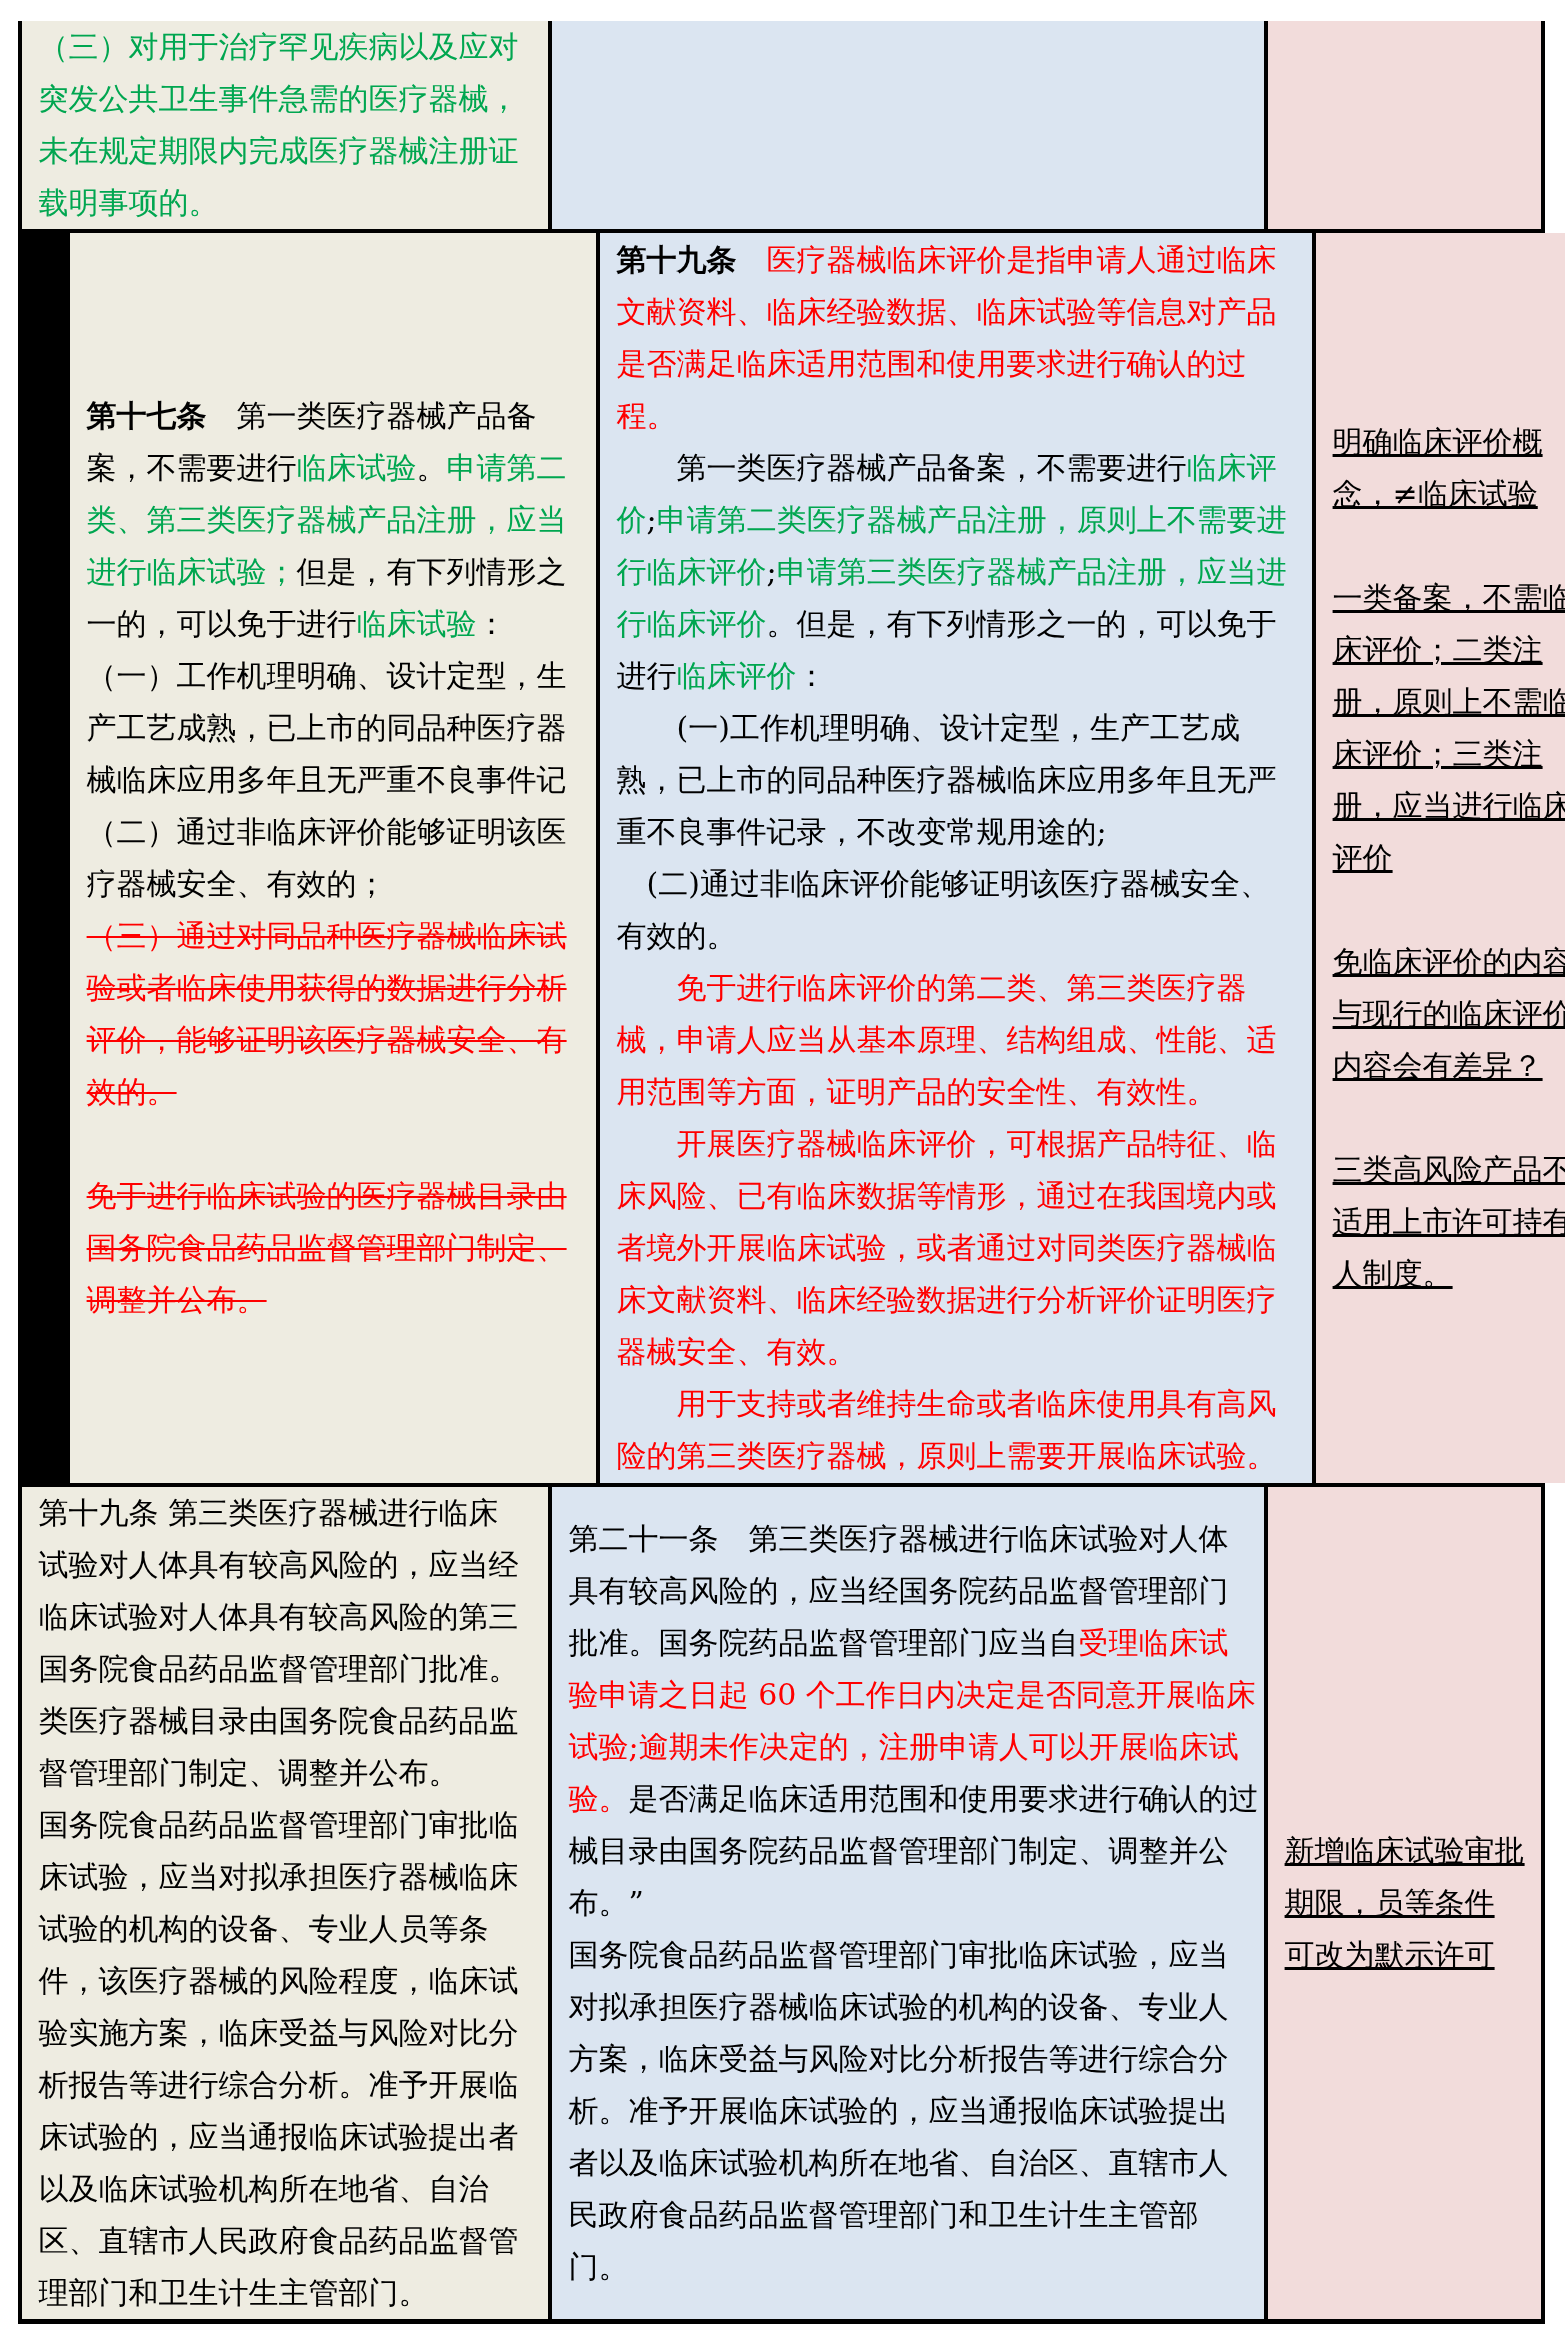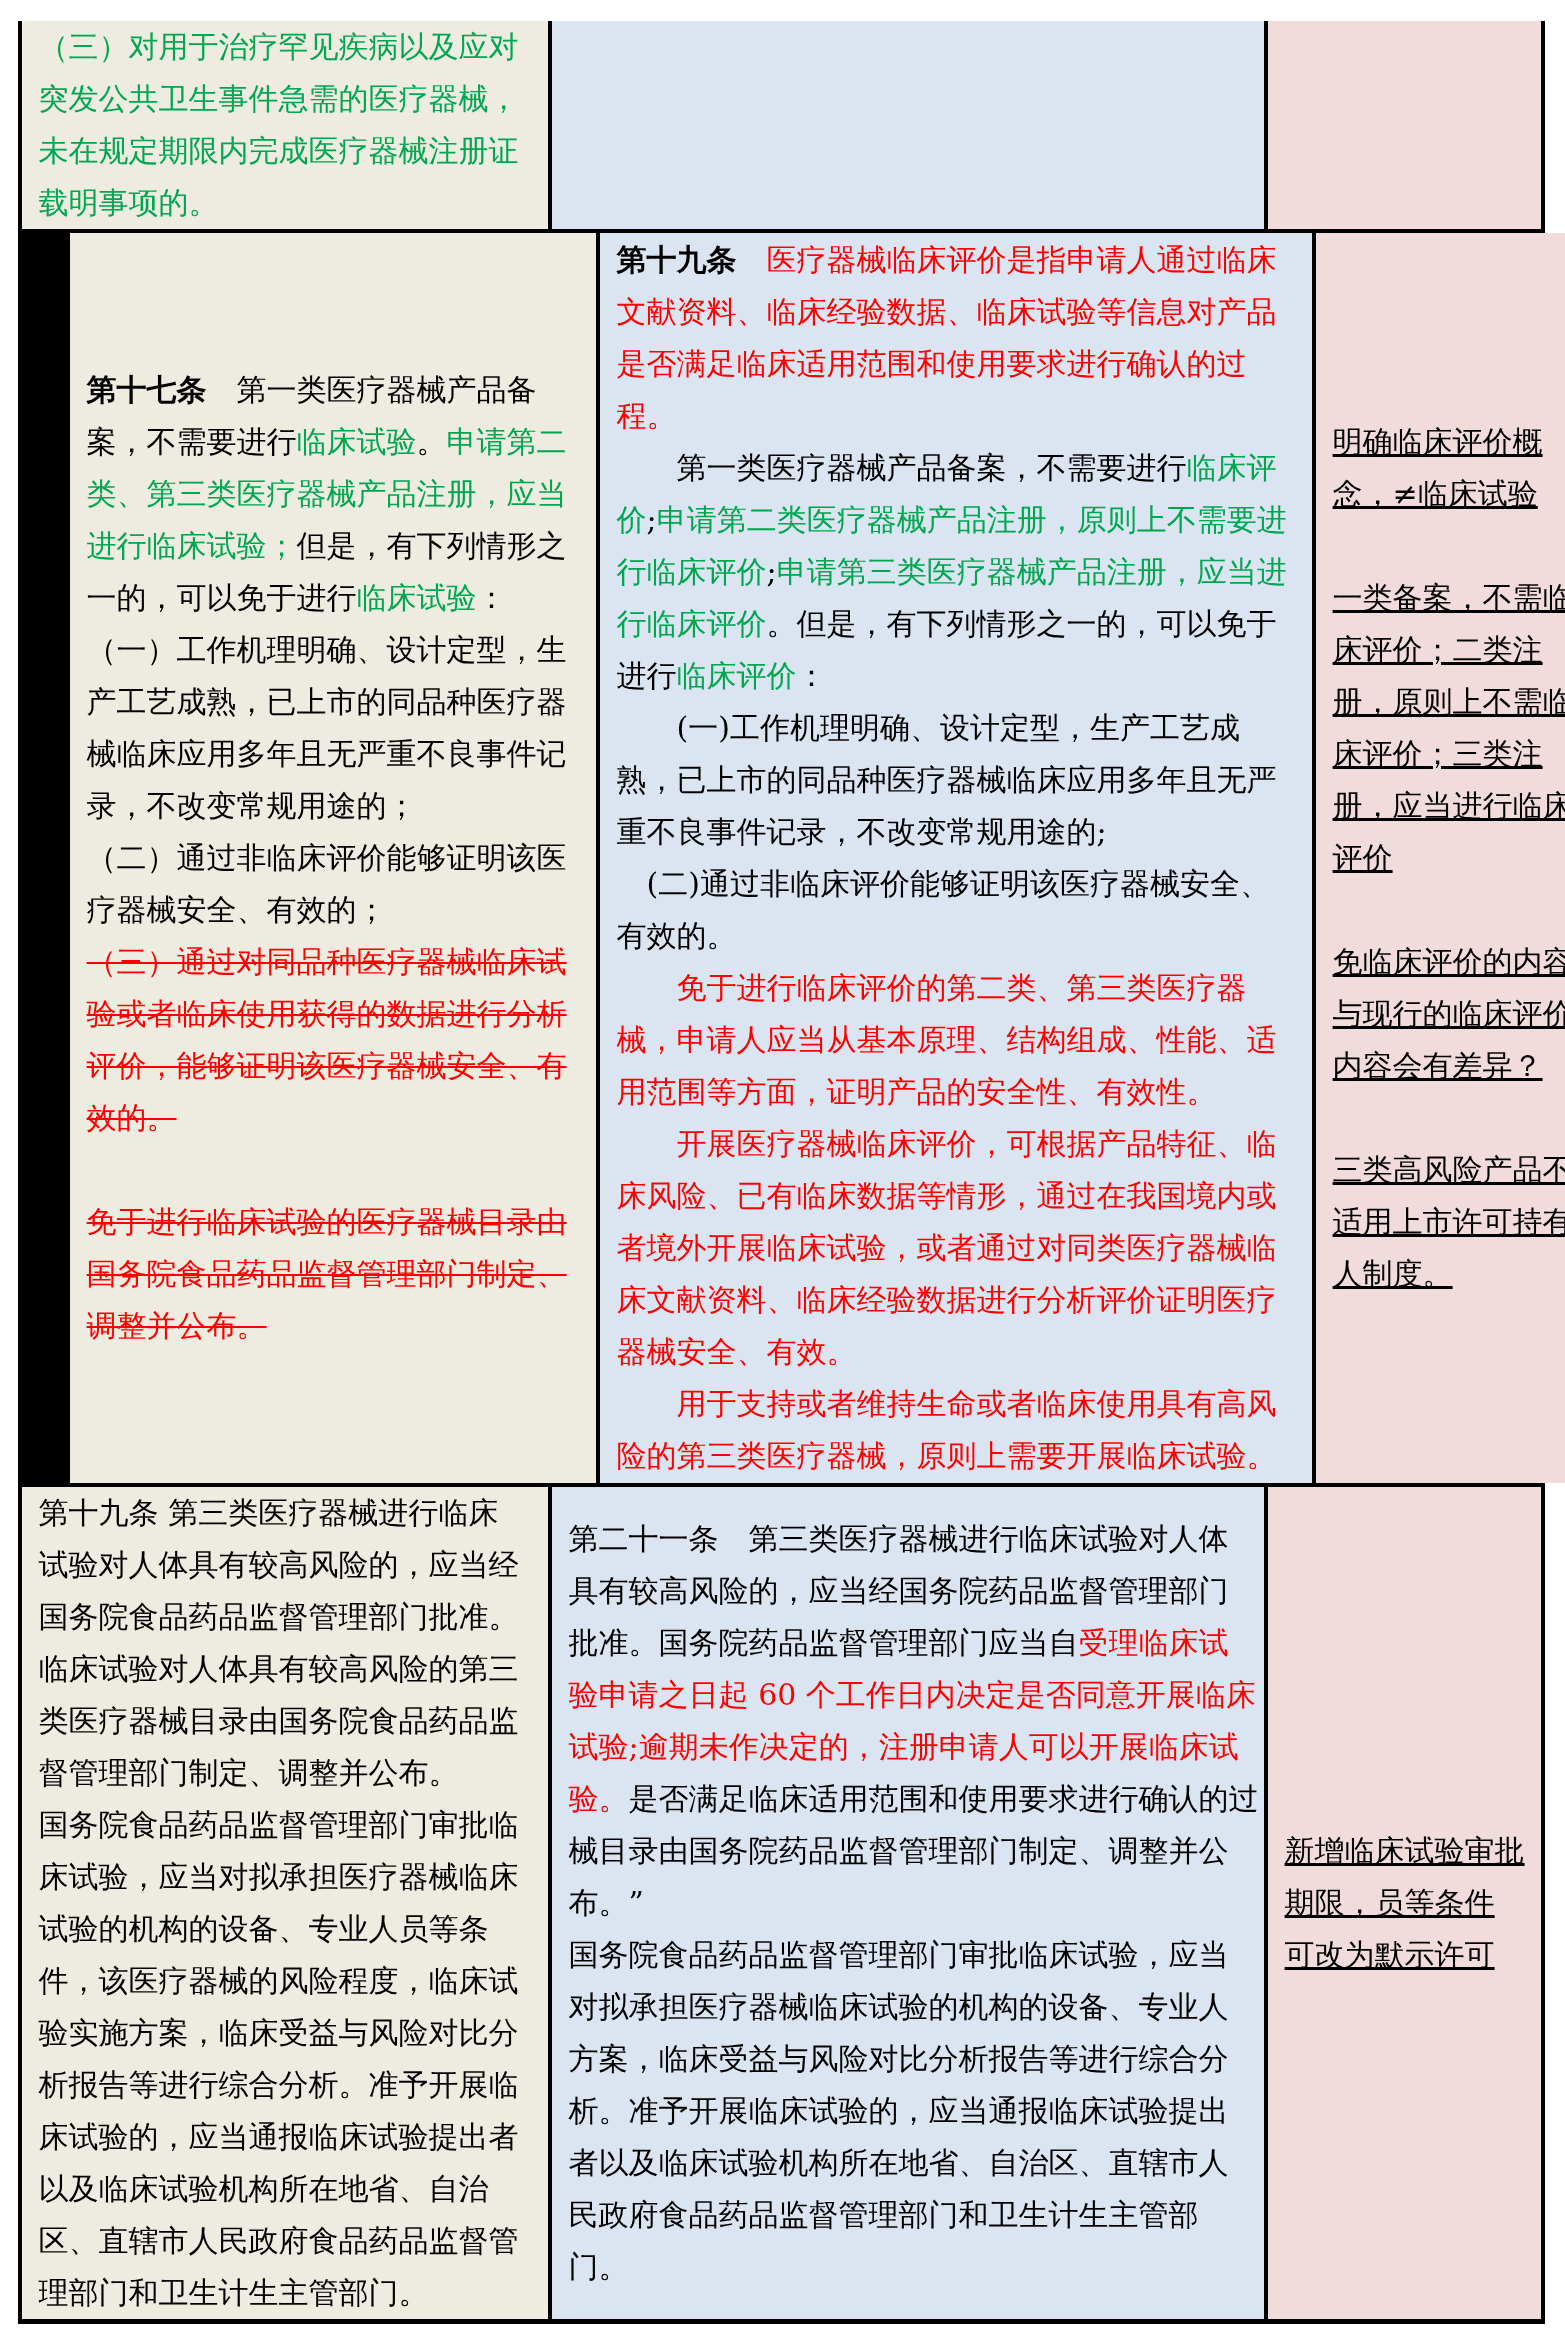--- a/index.html
+++ b/index.html
@@ -53,21 +53,20 @@
   <div class="row">
     <div class="cell c-old r1">
       <div class="ln"><span data-style="bold">第十七条</span><span data-style="plain">　第一类医疗器械产品备</span></div>
       <div class="ln"><span data-style="plain">案，不需要进行</span><span data-style="green">临床试验</span><span data-style="plain">。</span><span data-style="green">申请第二</span></div>
       <div class="ln"><span data-style="green">类、第三类医疗器械产品注册，应当</span></div>
       <div class="ln"><span data-style="green">进行临床试验；</span><span data-style="plain">但是，有下列情形之</span></div>
       <div class="ln"><span data-style="plain">一的，可以免于进行</span><span data-style="green">临床试验</span><span data-style="plain">：</span></div>
       <div class="ln"><span data-style="plain">（一）工作机理明确、设计定型，生</span></div>
       <div class="ln"><span data-style="plain">产工艺成熟，已上市的同品种医疗器</span></div>
       <div class="ln"><span data-style="plain">械临床应用多年且无严重不良事件记</span></div>
-      <div class="ln"><span data-style="plain">录，不改变常规用途的；</span></div>
       <div class="ln"><span data-style="plain">（二）通过非临床评价能够证明该医</span></div>
       <div class="ln"><span data-style="plain">疗器械安全、有效的；</span></div>
       <div class="ln"><span data-style="red-strike">（三）通过对同品种医疗器械临床试</span></div>
       <div class="ln"><span data-style="red-strike">验或者临床使用获得的数据进行分析</span></div>
       <div class="ln"><span data-style="red-strike">评价，能够证明该医疗器械安全、有</span></div>
       <div class="ln"><span data-style="red-strike">效的。</span></div>
       <div class="ln"></div>
       <div class="ln"><span data-style="red-strike">免于进行临床试验的医疗器械目录由</span></div>
       <div class="ln"><span data-style="red-strike">国务院食品药品监督管理部门制定、</span></div>
       <div class="ln"><span data-style="red-strike">调整并公布。</span></div>
@@ -118,22 +117,22 @@
       <div class="ln"><span data-style="plain">三类高风险产品不</span></div>
       <div class="ln"><span data-style="plain">适用上市许可持有</span></div>
       <div class="ln"><span data-style="plain">人制度。</span></div>
     </div>
   </div>
 
   <div class="row">
     <div class="cell c-old r2">
       <div class="ln"><span data-style="plain">第十九条 第三类医疗器械进行临床</span></div>
       <div class="ln"><span data-style="plain">试验对人体具有较高风险的，应当经</span></div>
+      <div class="ln"><span data-style="plain">临床试验对人体具有较高风险的第三</span></div>
       <div class="ln"><span data-style="plain">国务院食品药品监督管理部门批准。</span></div>
-      <div class="ln"><span data-style="plain">临床试验对人体具有较高风险的第三</span></div>
       <div class="ln"><span data-style="plain">类医疗器械目录由国务院食品药品监</span></div>
       <div class="ln"><span data-style="plain">督管理部门制定、调整并公布。</span></div>
       <div class="ln"><span data-style="plain">国务院食品药品监督管理部门审批临</span></div>
       <div class="ln"><span data-style="plain">床试验，应当对拟承担医疗器械临床</span></div>
       <div class="ln"><span data-style="plain">试验的机构的设备、专业人员等条</span></div>
       <div class="ln"><span data-style="plain">件，该医疗器械的风险程度，临床试</span></div>
       <div class="ln"><span data-style="plain">验实施方案，临床受益与风险对比分</span></div>
       <div class="ln"><span data-style="plain">析报告等进行综合分析。准予开展临</span></div>
       <div class="ln"><span data-style="plain">床试验的，应当通报临床试验提出者</span></div>
       <div class="ln"><span data-style="plain">以及临床试验机构所在地省、自治</span></div>

